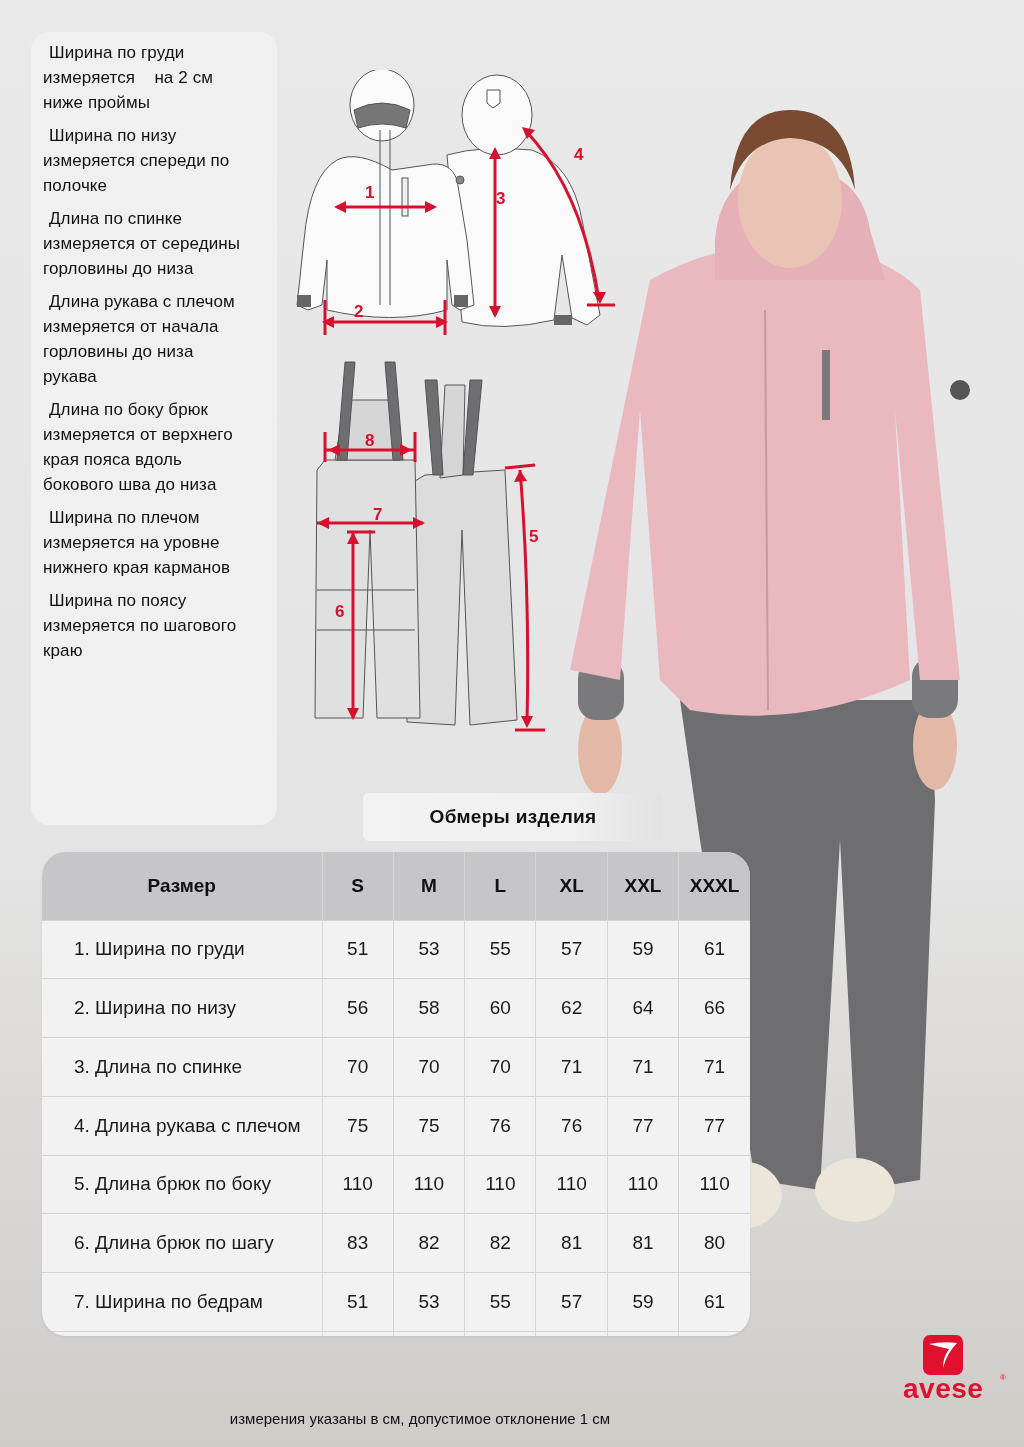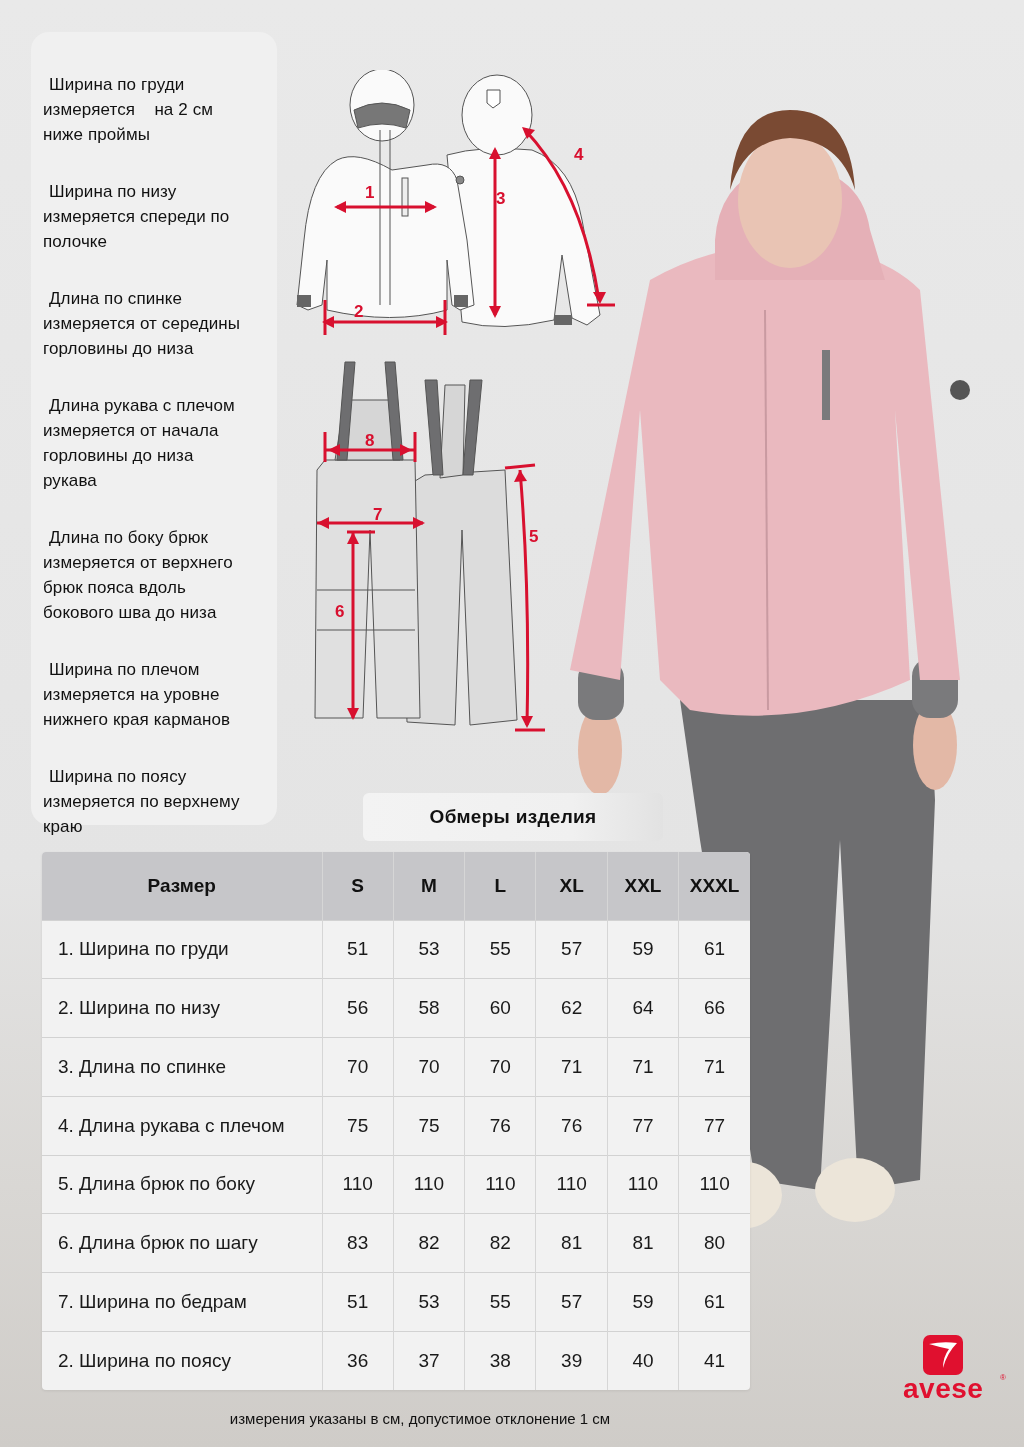--- a/index.html
+++ b/index.html
@@ -10,21 +10,21 @@
     background: linear-gradient(180deg, #e9e9e9 0%, #e4e4e4 60%, #d9d7d4 82%, #cfccc8 100%);
     color: #111;
   }
   
   .notes {
     position: absolute; left: 31px; top: 32px; width: 246px; height: 793px;
     background: rgba(240,240,240,0.95);
     border-radius: 18px;
     padding: 8px 10px 0 12px;
   }
-  .note { margin-bottom: 8px; margin-top: 32px; }
+  .note { margin-bottom: 8px; }
   .note p {
     font-size: 17px; line-height: 25px; color: #111;
     letter-spacing: 0.1px; white-space: pre-wrap;
   }
   .note p.first { padding-left: 6px; }
 
   
   .diagram { position: absolute; }
   .jacket-diagram { left: 282px; top: 70px; width: 340px; height: 270px; }
   .pants-diagram { left: 295px; top: 360px; width: 260px; height: 380px; }
@@ -37,30 +37,30 @@
   .title-box {
     position: absolute; left: 363px; top: 793px; width: 300px; height: 48px;
     background: linear-gradient(90deg, #f3f3f3 0%, #f0f0f0 70%, #e2e2e2 100%);
     border-radius: 6px;
     display: flex; align-items: center; justify-content: center;
   }
   .title-box h1 { font-size: 19px; font-weight: bold; color: #111; letter-spacing: 0.3px; }
 
   
   .table-card {
-    position: absolute; left: 42px; top: 852px; width: 708px; height: 538px;
-    background: #f2f2f2; border-radius: 4px; overflow: hidden;
+    position: absolute; left: 42px; top: 852px; width: 708px; height: 484px;
+    background: #f2f2f2; border-radius: 24px; overflow: hidden;
     box-shadow: 0 1px 3px rgba(0,0,0,0.08);
   }
   table { width: 100%; height: 100%; border-collapse: collapse; table-layout: fixed; }
   thead tr { background: #c6c6c9; height: 68px; }
   th { font-size: 19px; font-weight: bold; color: #111; text-align: center; }
   tbody tr { height: 58.75px; }
   td { font-size: 19px; color: #1a1a1a; text-align: center; border-top: 1px solid #d2d2d2; }
-  td.label { text-align: left; padding-left: 16px; }
+  td.label { text-align: left; padding-left: 32px; }
   th + th, td + td { border-left: 1px solid #d6d6d6; }
   col.c0 { width: 280px; }
 
   .footnote {
     position: absolute; left: 0; top: 1410px; width: 840px; text-align: center;
     font-size: 15px; color: #111;
   }
 
   
   .logo { position: absolute; left: 903px; top: 1335px; width: 110px; height: 80px; }
@@ -95,31 +95,31 @@
   </div>
   <div class="note">
     <p class="first">Длина рукава с плечом</p>
     <p>измеряется от начала
 горловины до низа
 рукава</p>
   </div>
   <div class="note">
     <p class="first">Длина по боку брюк</p>
     <p>измеряется от верхнего
-брюк пояса вдоль
+края пояса вдоль
 бокового шва до низа</p>
   </div>
   <div class="note">
     <p class="first">Ширина по плечом</p>
     <p>измеряется на уровне
 нижнего края карманов</p>
   </div>
   <div class="note">
     <p class="first">Ширина по поясу</p>
-    <p>измеряется по верхнему
+    <p>измеряется по шагового
 краю</p>
   </div>
 </div>
 
 <svg class="diagram jacket-diagram" viewBox="0 0 340 270">
   <g fill="#fafafa" stroke="#555" stroke-width="1">
 
     <path d="M165 85 Q200 75 250 80 Q290 95 300 150 L318 245 L305 255 L290 248 L280 185 L272 250 Q220 262 180 252 Z"></path>
     <ellipse cx="215" cy="45" rx="35" ry="40"></ellipse>
     <path d="M205 20 L218 20 L218 33 L211 38 L205 33 Z" fill="#fff"></path>

